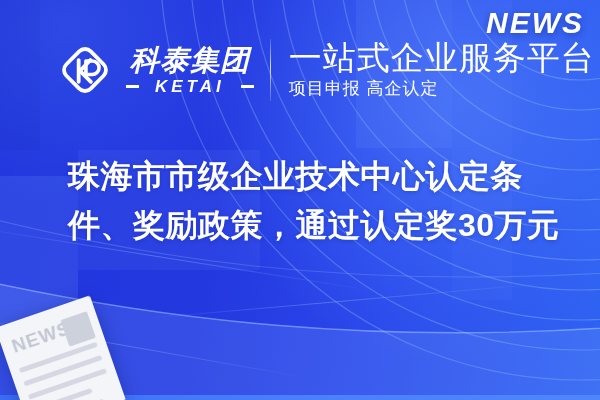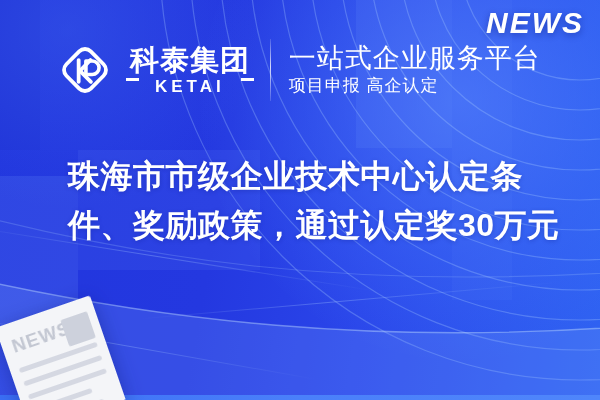--- a/index.html
+++ b/index.html
@@ -72,32 +72,32 @@
   .logo-block {
     display:flex; align-items:center;
     margin-left:56px;
   }
 
   .logo-mark { width:58px; height:58px; flex:0 0 auto; }
   .logo-mark svg { width:100%; height:100%; display:block; }
 
   .logo-wordmark {
     margin-left:12px;
-    display:flex; flex-direction:column; align-items:center;
+    display:flex; flex-direction:column; align-items:center;font-style:italic;
   }
   .logo-cn {
     color:#ffffff;
     font-size:29px;
     font-weight:bold;
     letter-spacing:1px;
     line-height:1.05;
     white-space:nowrap;
   }
   .logo-en-row {
-    display:flex; gap:16px;
+    display:flex; align-items:center; gap:16px;
     margin-top:3px;
   }
   .logo-dash { width:13px; height:3px; background:#fff; }
   .logo-en {
     color:#ffffff;
     font-size:17px;
     font-weight:bold;
     letter-spacing:4px;
     line-height:1;
     white-space:nowrap;
@@ -105,21 +105,21 @@
 
   .divider {
     width:1px; height:62px;
     background:linear-gradient(180deg, rgba(255,255,255,0.15) 0%, rgba(255,255,255,0.80) 45%, rgba(255,255,255,0.15) 100%);
     margin-left:16px;
   }
 
   .slogan-block { margin-left:18px; }
   .slogan-main {
     color:#ffffff;
-    font-size:27px;
+    font-size:33px;
     letter-spacing:1px;
     line-height:1.18;
     white-space:nowrap;
   }
   .slogan-sub {
     color:#ffffff;
     font-size:17px;
     letter-spacing:1px;
     line-height:1.3;
     white-space:nowrap;

